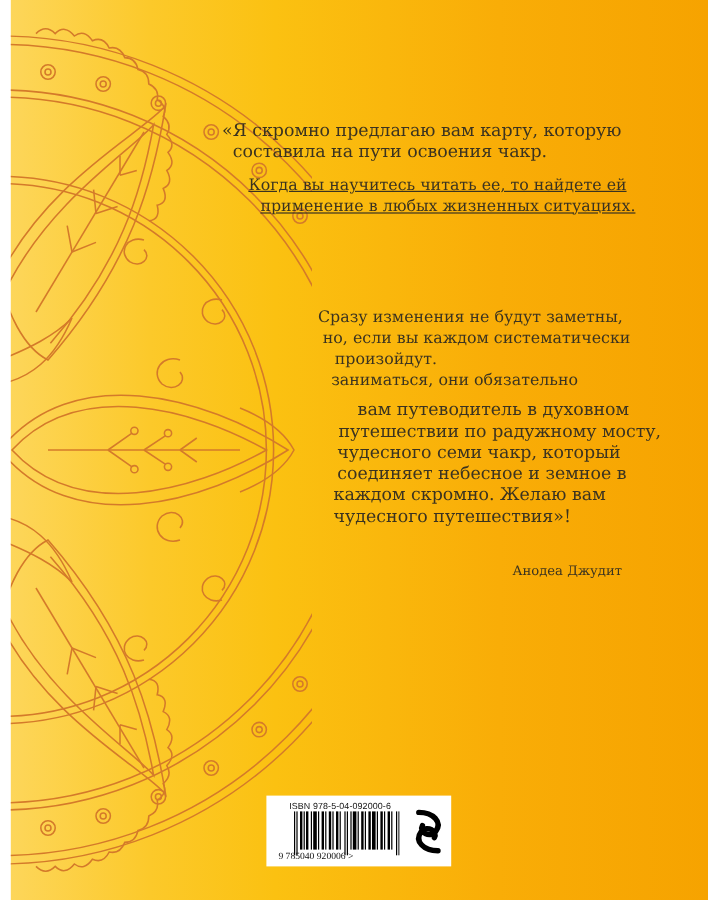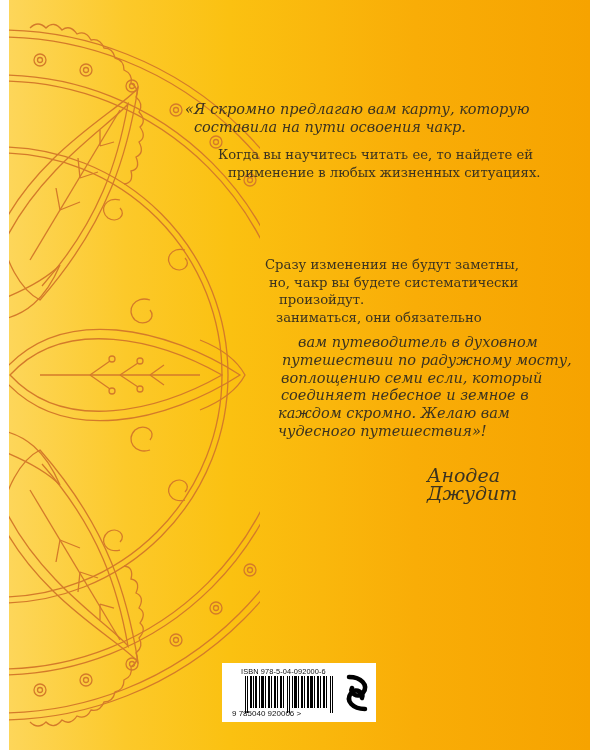--- a/index.html
+++ b/index.html
@@ -8,33 +8,33 @@
       position: relative; overflow: hidden;
       font-family: "DejaVu Serif", "Liberation Serif", serif;
     }
     .cover {
       position: absolute; left: 9px; top: 0; width: 581px; height: 750px;
       background: linear-gradient(90deg, #fdd65a 0%, #fcc92a 20%, #fbc111 38%, #f9ad07 70%, #f6a300 100%);
       overflow: hidden;
     }
     .mandala { position: absolute; left: -9px; top: 0; width: 260px; height: 750px; }
     .text-block { position: absolute; color: #3b3320; font-size: 13.2px; line-height: 17.5px; }
-    .italic { font-style: italic; font-size: 14.5px; line-height: 17.8px; }
+    .italic { font-size: 14.5px; line-height: 17.8px; }
     .line { display: block; white-space: nowrap; }
     .barcode-box {
       position: absolute; left: 213px; top: 663px; width: 154px; height: 59px;
       background: #fff;
     }
     .isbn {
       position: absolute; left: 19px; top: 4px;
       font-family: "Liberation Sans", sans-serif; font-size: 7.4px; color: #111; letter-spacing: 0.1px;
     }
     .bars { position: absolute; left: 23px; top: 13px; width: 88px; height: 37px; }
     .digits {
-      position: absolute; left: 10px; top: 46px; font-family: Liberation Sans, sans-serif;
+      position: absolute; left: 10px; top: 46px; font-family: Liberation Serif, serif;
       font-size: 8px; color: #111;
     }
     .publisher-logo { position: absolute; left: 121px; top: 10px; width: 28px; height: 40px; }
   </style>
 </head>
 <body>
 
 <div class="cover">
 
   <svg class="mandala" viewBox="0 0 260 750" xmlns="http://www.w3.org/2000/svg">
@@ -123,43 +123,43 @@
       <path d="M0 450 C25 460 45 470 60 485 C45 450 25 435 0 430"></path>
       <path d="M200 340 C225 350 238 362 245 375 C238 388 225 400 200 410"></path>
     </g>
   </svg>
 
   <div class="text-block italic" style="left:176px; top:101px;">
     <span class="line">«Я скромно предлагаю вам карту, которую</span>
     <span class="line" style="padding-left:9px;">составила на пути освоения чакр.</span>
   </div>
 
-  <div class="text-block" style="left:209px; top:146px;">
+  <div class="text-block" style="left:198px; top:146px;text-decoration:underline;">
     <span class="line">Когда вы научитесь читать ее, то найдете ей</span>
     <span class="line" style="padding-left:10px;">применение в любых жизненных ситуациях.</span>
   </div>
 
 
   <div class="text-block" style="left:256px; top:256px;">
     <span class="line">Сразу изменения не будут заметны,</span>
-    <span class="line" style="padding-left:4px;">но, чакр вы будете систематически</span>
+    <span class="line" style="padding-left:4px;">но, если вы каждом систематически</span>
     <span class="line" style="padding-left:14px;">произойдут.</span>
     <span class="line" style="padding-left:11px;">заниматься, они обязательно</span>
   </div>
 
   <div class="text-block italic" style="left:271px; top:334px;">
     <span class="line" style="padding-left:2px;margin-left:16px;">вам путеводитель в духовном</span>
     <span class="line" style="padding-left:2px;">путешествии по радужному мосту,</span>
-    <span class="line" style="padding-left:1px;">воплощению семи если, который</span>
+    <span class="line" style="padding-left:1px;">чудесного семи чакр, который</span>
     <span class="line" style="padding-left:1px;">соединяет небесное и земное в</span>
     <span class="line" style="margin-left:-2px;">каждом скромно.  Желаю вам</span>
     <span class="line" style="margin-left:-2px;">чудесного путешествия»!</span>
   </div>
 
-  <div class="text-block italic" style="left:418px; top:467px; font-size:19px;">Анодеа Джудит</div>
+  <div class="text-block italic" style="left:418px; top:467px; font-size:11px;">Анодеа Джудит</div>
 
   <div class="barcode-box">
     <div class="isbn">ISBN 978-5-04-092000-6</div>
     <svg class="bars" viewBox="0 0 88 37" preserveAspectRatio="none">
       <g fill="#000">
         <rect x="0" y="0" width="1" height="37"></rect>
           <rect x="2" y="0" width="1" height="37"></rect>
         <rect x="5" y="0" width="2" height="32"></rect>
           <rect x="8" y="0" width="1" height="32"></rect>
         <rect x="10" y="0" width="2" height="32"></rect>

